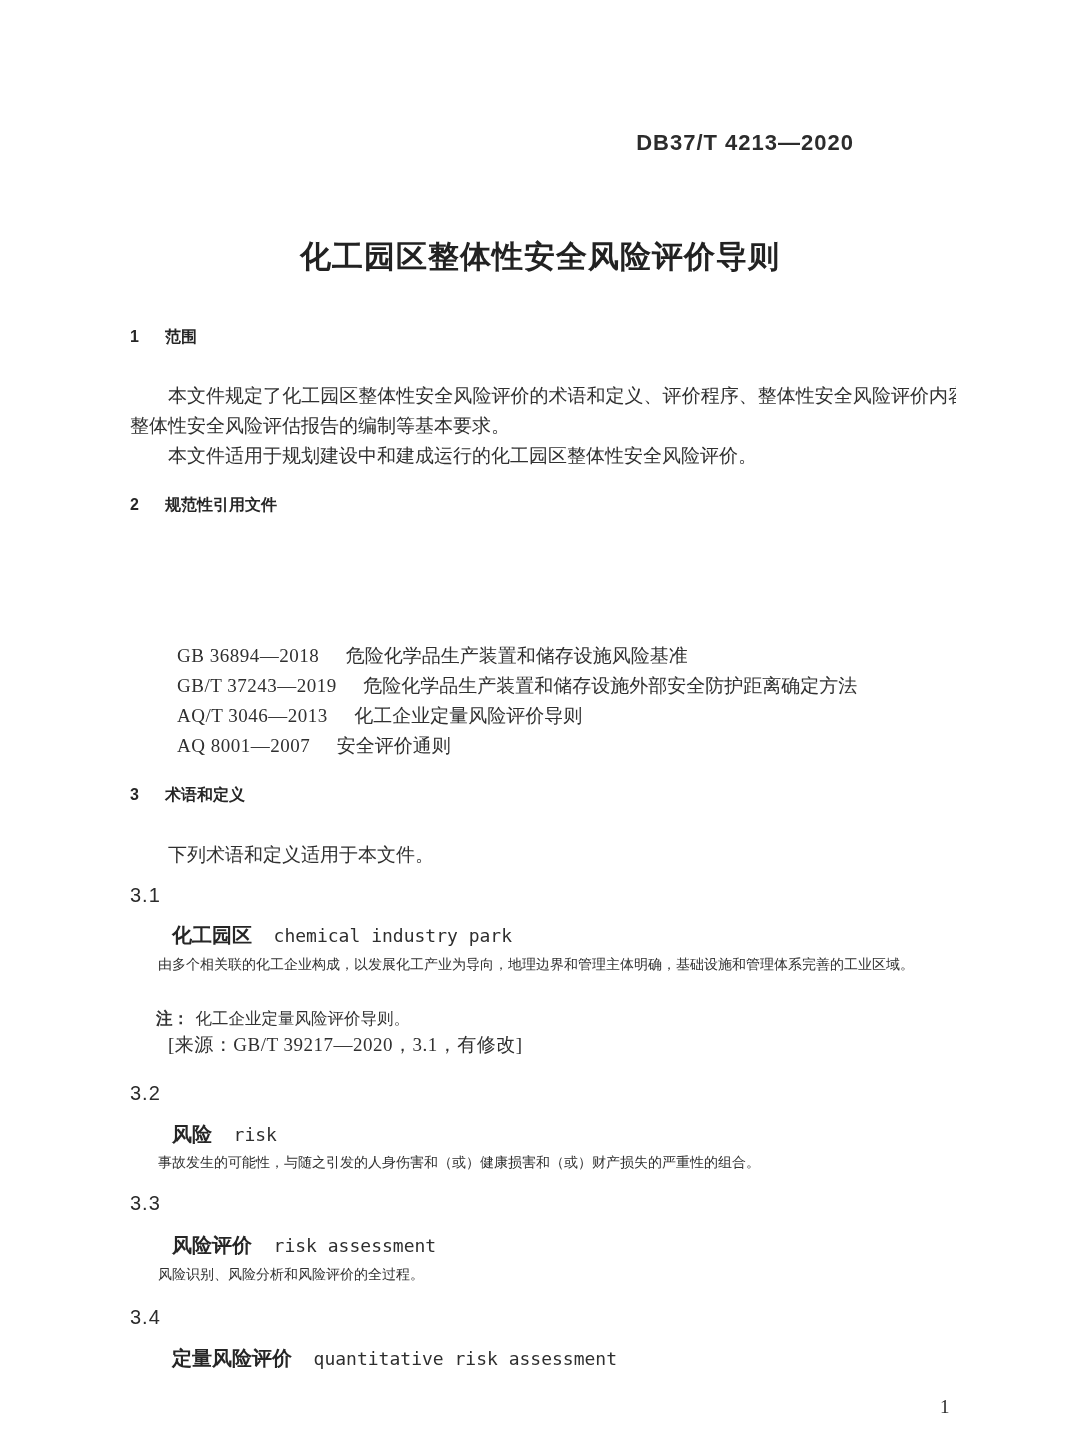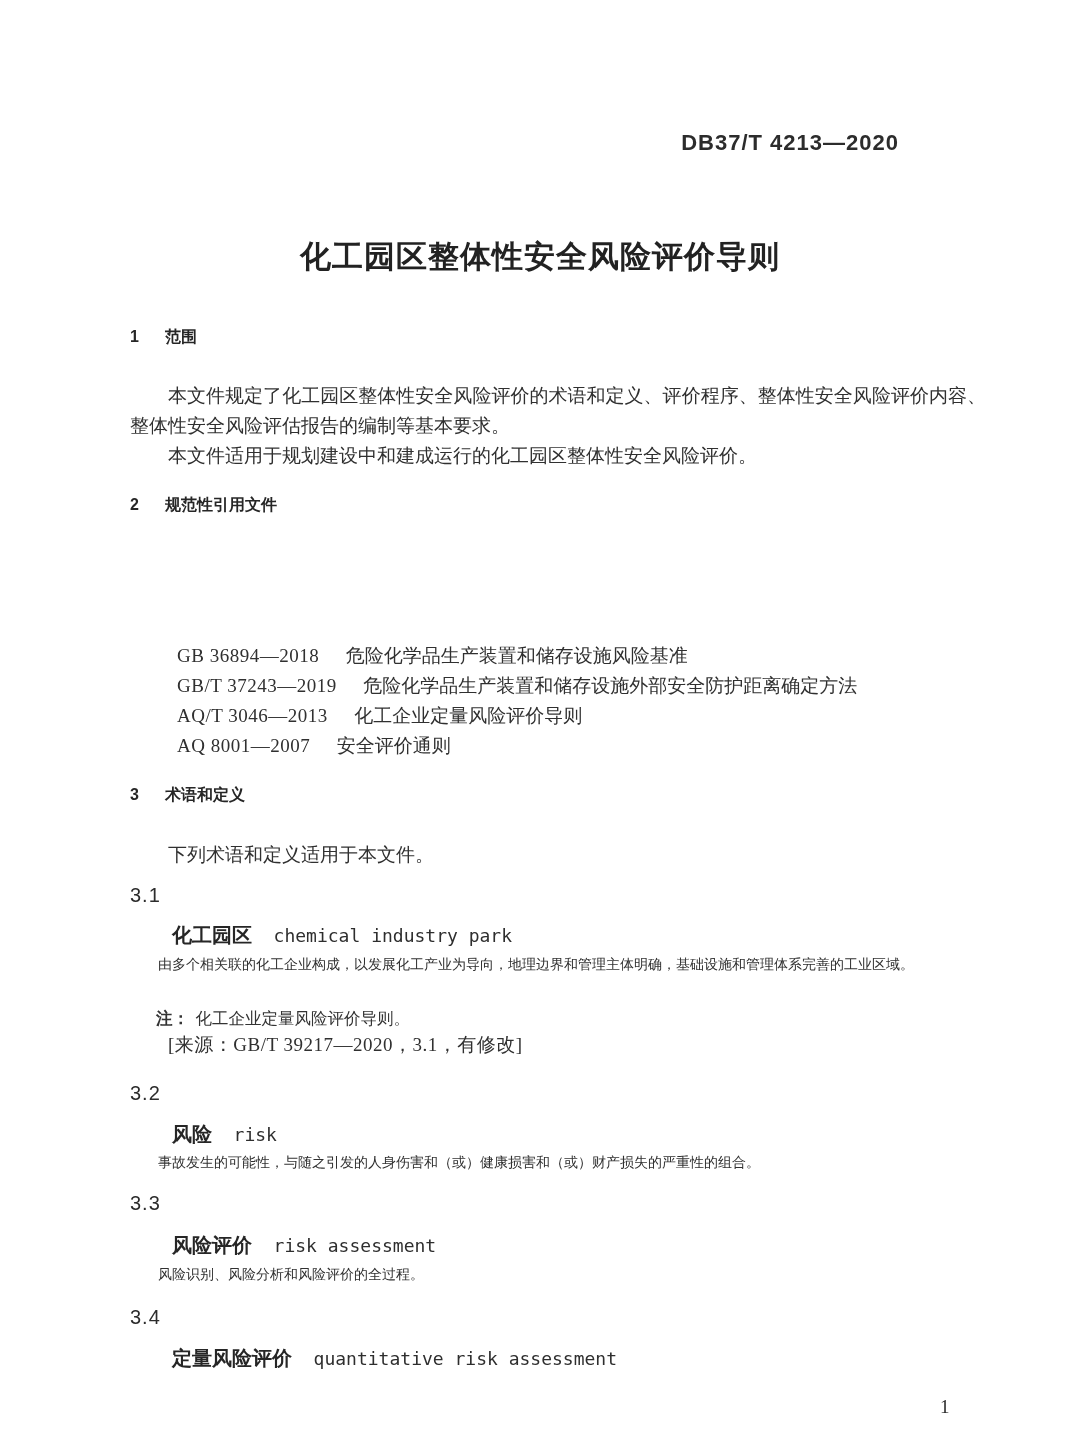--- a/index.html
+++ b/index.html
@@ -3,21 +3,20 @@
 <meta charset="utf-8">
 <style>
   html,body{margin:0;padding:0;background:#ffffff;}
   #page{
     position:relative;
     width:956px;height:1441px;
     background:#ffffff;
     color:#303030;
     font-family:"Liberation Serif","DejaVu Serif",serif;
     overflow:hidden;
-    padding-left:45px;
   }
   .abs{position:absolute;}
   
   .header-code{
     top:130px; right:102px;
     font-family:"Liberation Sans","DejaVu Sans",sans-serif;
     font-weight:600; font-size:22px; letter-spacing:1px; color:#2c2c2c;
   }
   
   .doc-title{

